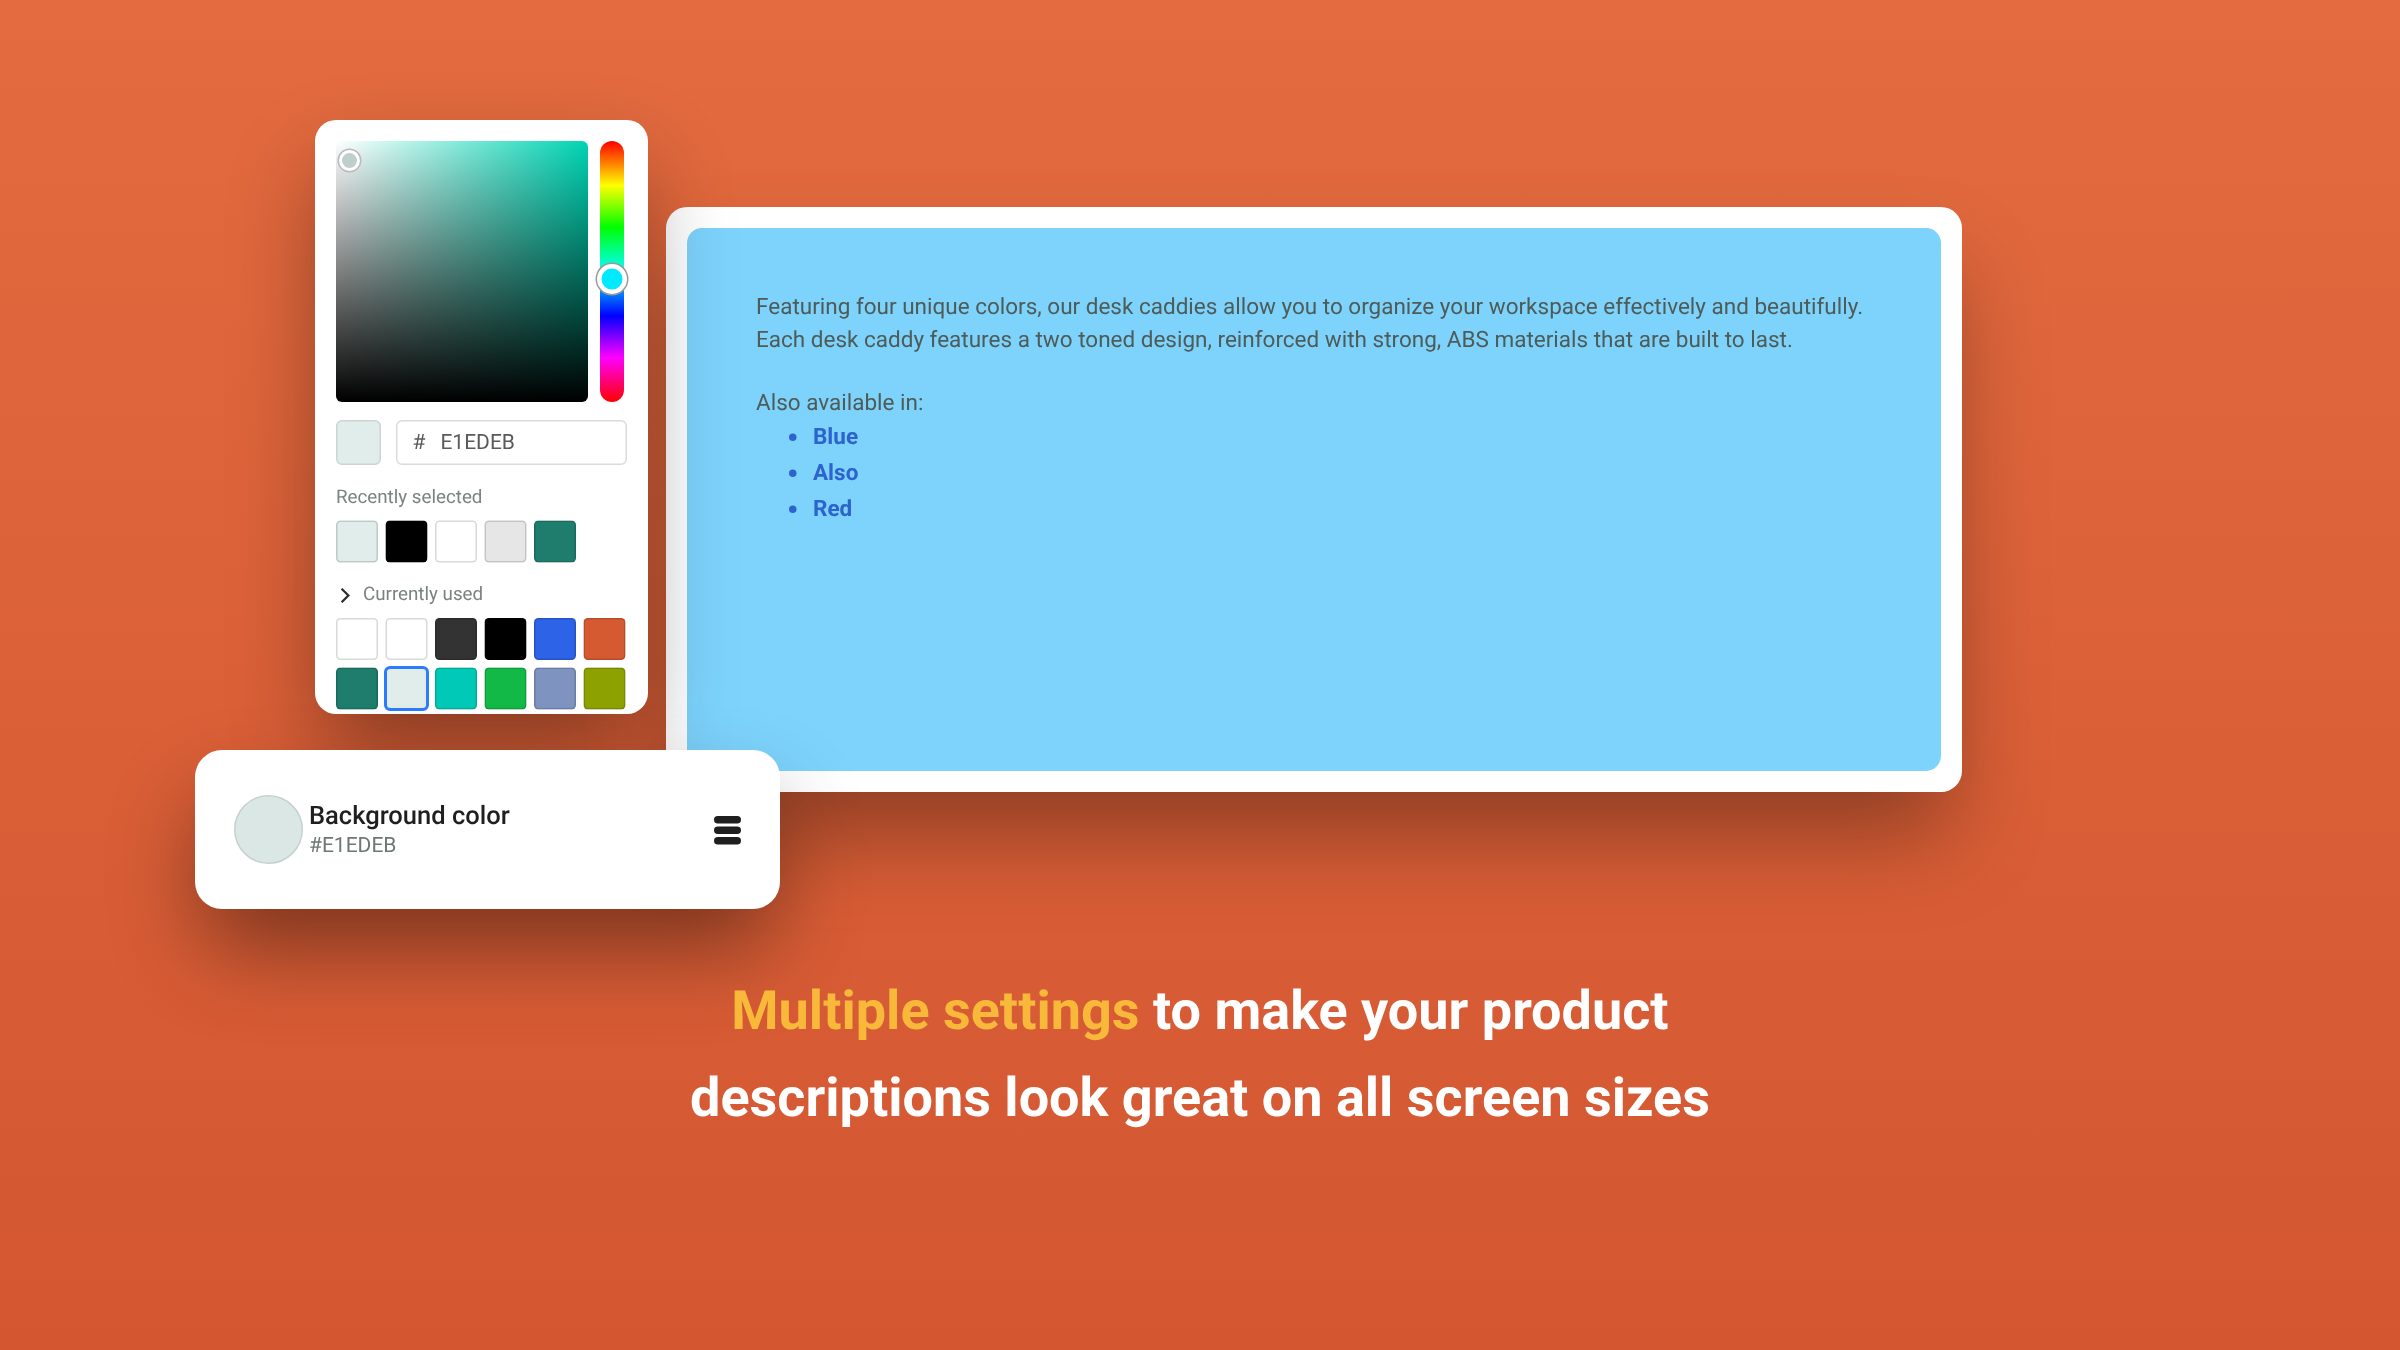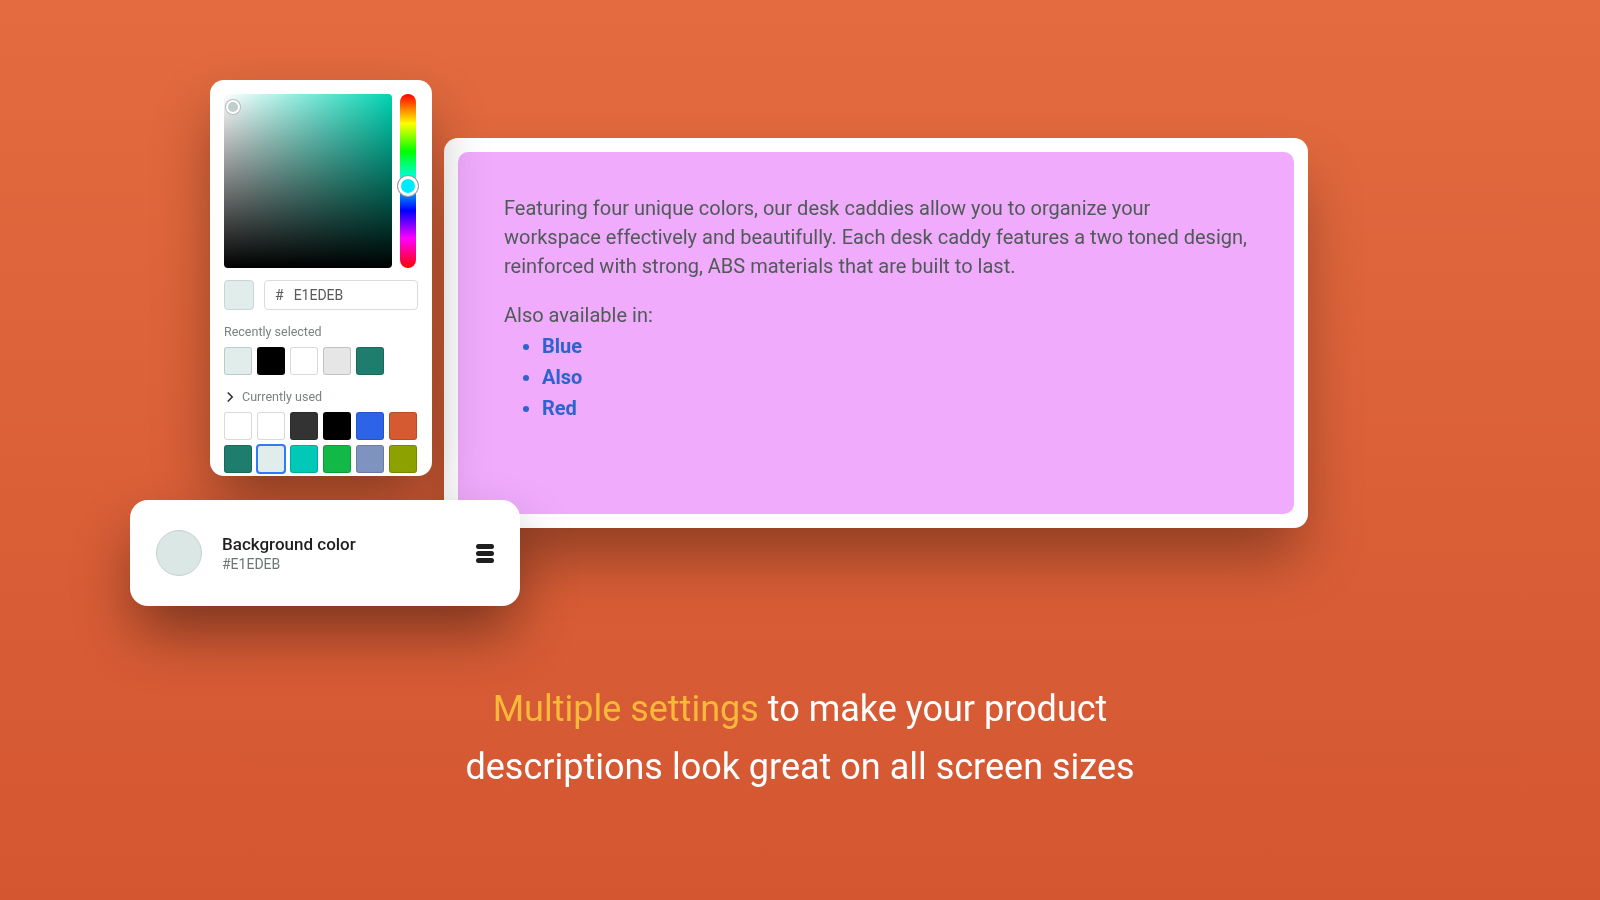--- a/index.html
+++ b/index.html
@@ -18,25 +18,25 @@
     top: 138px;
     width: 864px;
     height: 390px;
     background: #fff;
     border-radius: 14px;
     box-shadow: 0 36px 60px -8px rgba(0,0,0,.35);
   }
   .preview-inner {
     position: absolute;
     left: 14px; top: 14px; right: 14px; bottom: 14px;
-    background: #f0abfc;
+    background: #7dd3fc;
     border-radius: 10px;
     padding: 42px 46px 28px 46px;
     color: #4e5b57;
-    font-size: 20px;
+    font-size: 15px;
     line-height: 1.45;
   }
   .preview-inner p { margin-bottom: 20px; }
   .preview-inner ul { margin-left: 38px; margin-top: 2px; font-weight: bold; }
   .preview-inner li { color: #2d63cf; margin-bottom: 2px; }
   .preview-inner li span { color: #2d63cf; }
 
   
   .picker {
     position: absolute;
@@ -152,43 +152,43 @@
     left: 130px;
     top: 500px;
     width: 390px;
     height: 106px;
     background: #fff;
     border-radius: 18px;
     box-shadow: 0 30px 60px -6px rgba(0,0,0,.45);
     display: flex;
     align-items: center;
     padding: 0 26px;
-    gap: 20px;
+    gap: 4px;
   }
   .bgchip .circle {
     width: 46px; height: 46px;
     border-radius: 50%;
     background: #dbe7e5;
     border: 1px solid #c5d1cf;
   }
   .bgchip .txt { flex: 1; }
   .bgchip .ttl { font-size: 17px; color: #1f1f1f; font-weight: 500; }
   .bgchip .val { font-size: 14px; color: #6d7775; margin-top: 2px; }
   .dbicon { width: 18px; display: flex; flex-direction: column; gap: 2px; }
   .dbicon span { display: block; height: 5px; background: #1f1f1f; border-radius: 3px; }
 
   
   .headline {
     position: absolute;
     left: 0; right: 0;
-    top: 681px;
+    top: 646px;
     text-align: center;
     color: #fff;
     font-size: 36px;
-    font-weight: 400;
+    font-weight: 700;
     line-height: 1.6;
   }
   .headline .accent { color: #f8b93a; }
 </style>
 </head>
 <body>
 
 <div class="preview-card">
   <div class="preview-inner">
     <p>Featuring four unique colors, our desk caddies allow you to organize your workspace effectively and beautifully. Each desk caddy features a two toned design, reinforced with strong, ABS materials that are built to last.</p>

